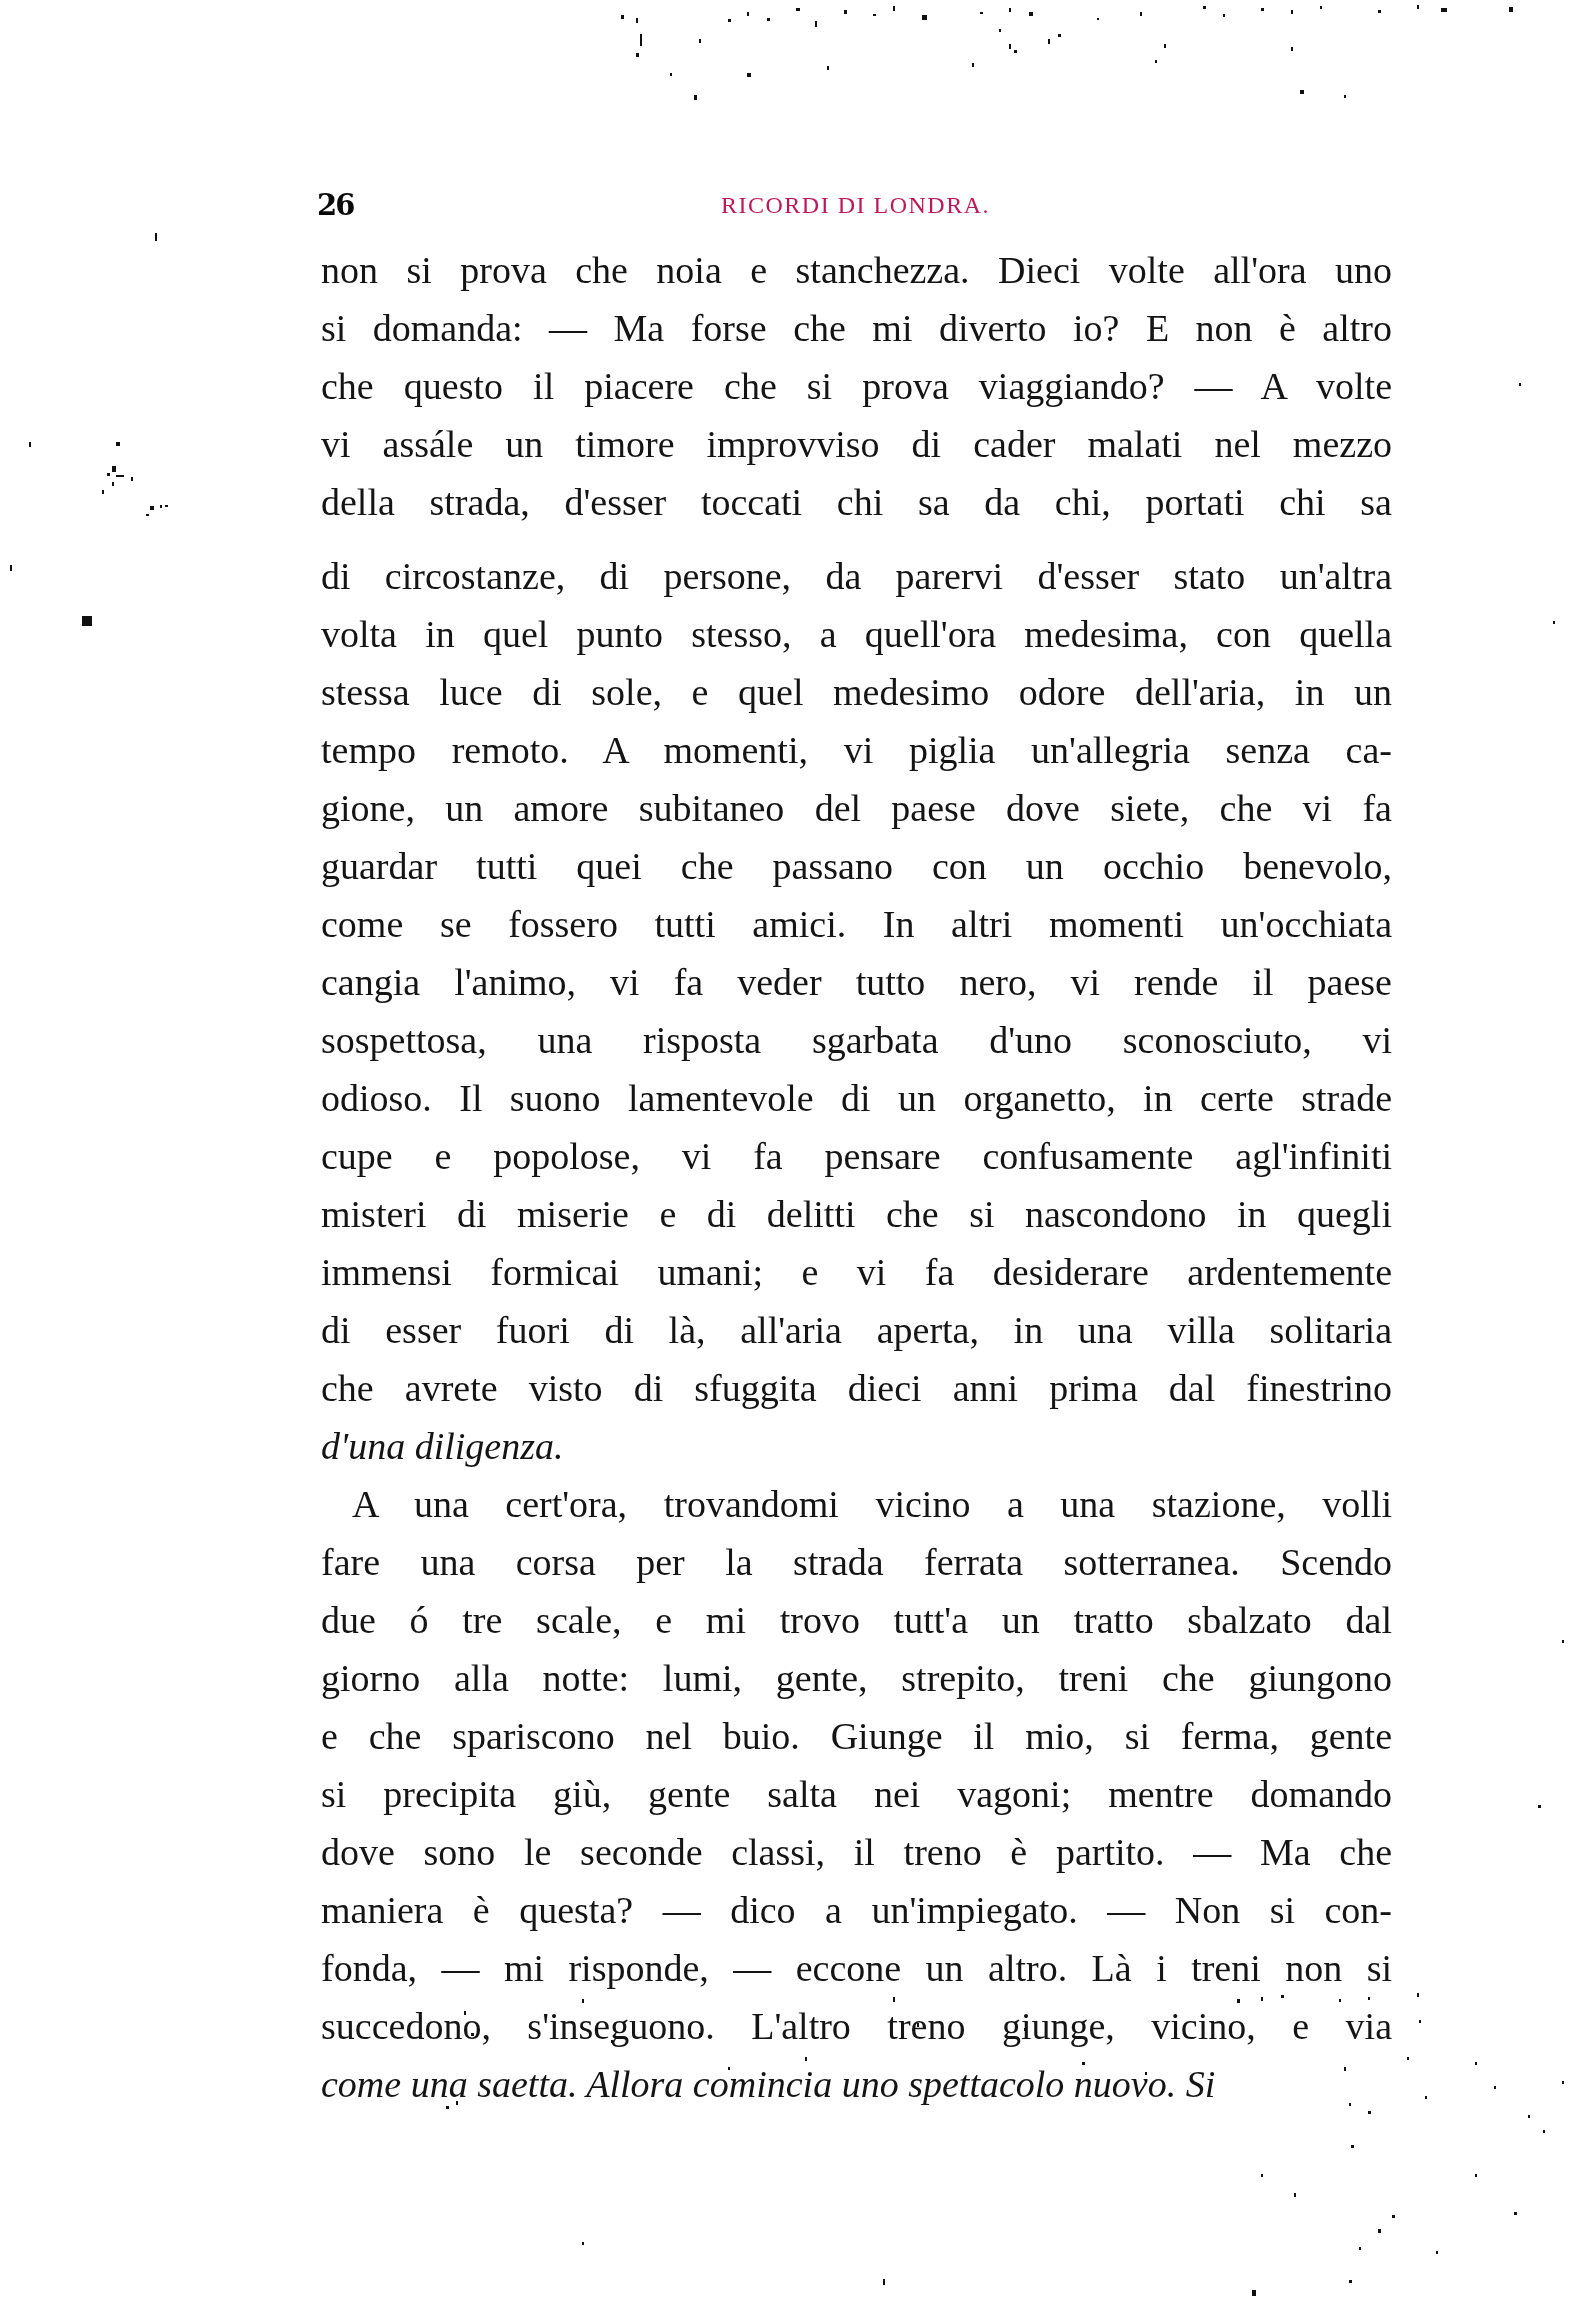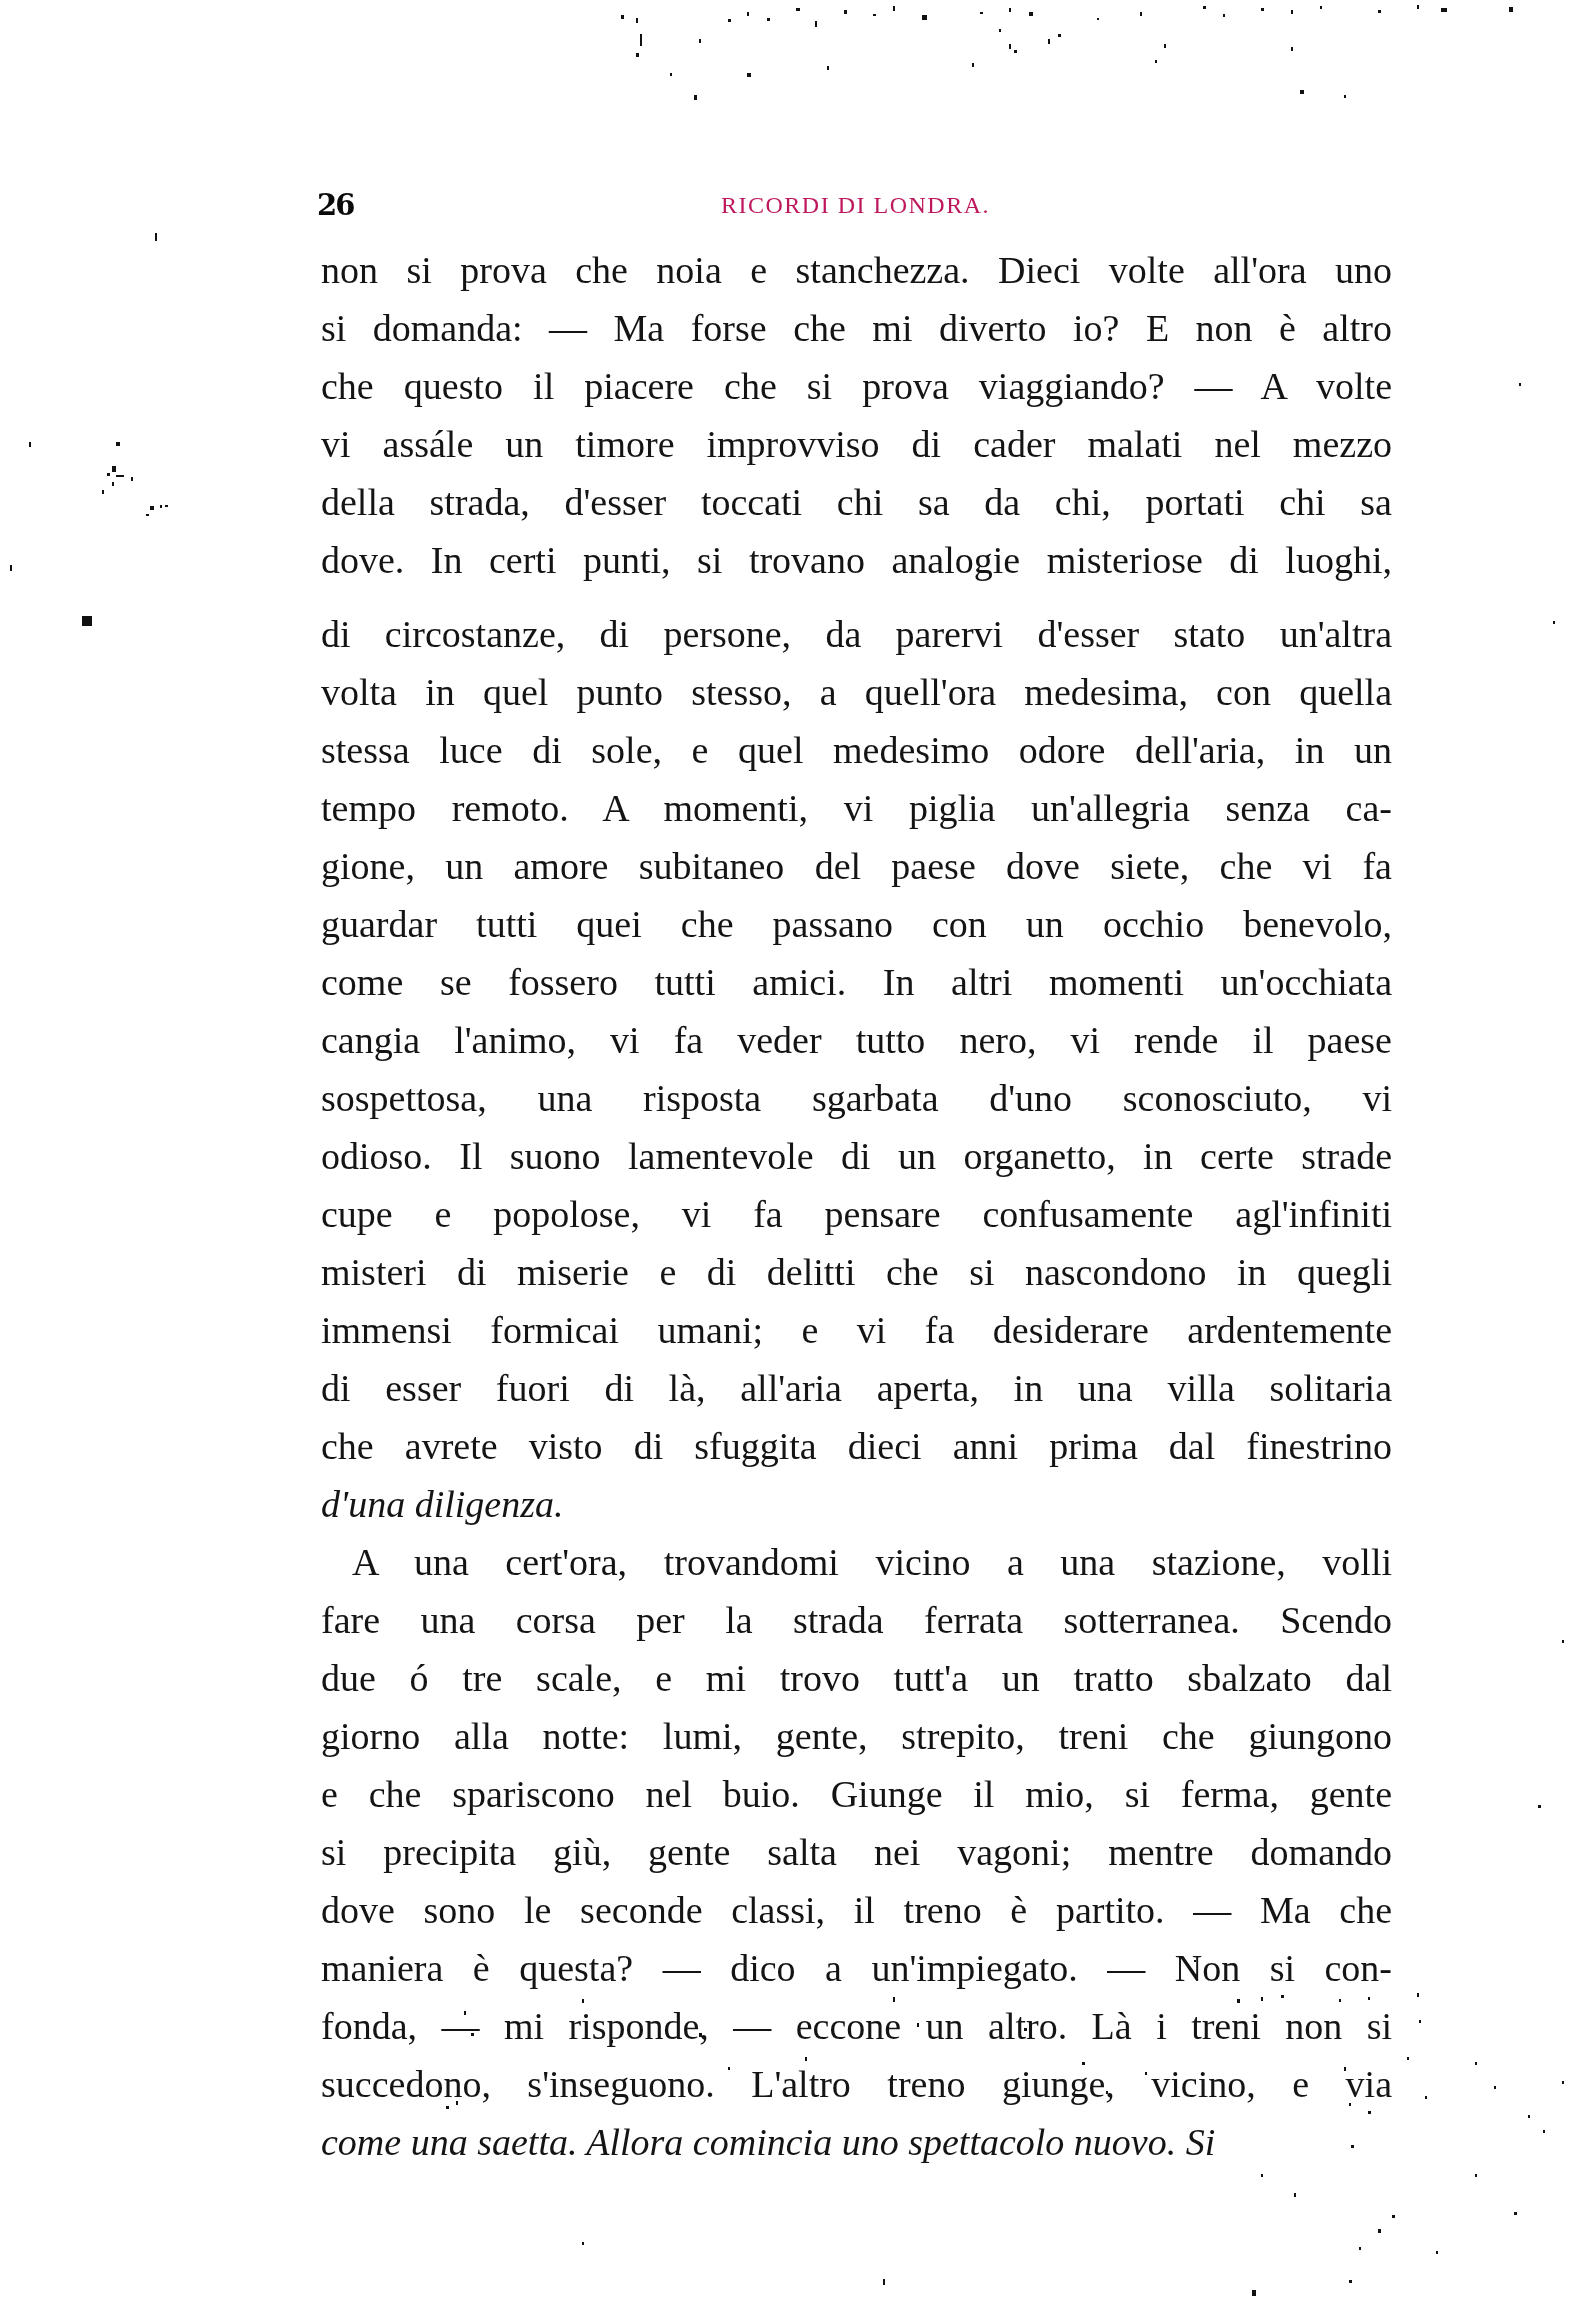--- a/index.html
+++ b/index.html
@@ -89,21 +89,20 @@
     <span class="running-title">RICORDI DI LONDRA.</span>
   </div>
 
   <div class="body-text" id="body-text" style="line-height: 58px;">
       <div>
         <span class="line" style="height: 58px;">non si prova che noia e stanchezza. Dieci volte all'ora uno</span>
         <span class="line" style="height: 58px;">si domanda: — Ma forse che mi diverto io? E non è altro</span>
         <span class="line" style="height: 58px;">che questo il piacere che si prova viaggiando? — A volte</span>
         <span class="line" style="height: 58px;">vi assále un timore improvviso di cader malati nel mezzo</span>
         <span class="line" style="height: 58px;">della strada, d'esser toccati chi sa da chi, portati chi sa</span>
-        <span class="line" style="height: 58px;">dove. In certi punti, si trovano analogie misteriose di luoghi,</span>
         <span class="line" style="height: 58px; margin-top: 16px;">di circostanze, di persone, da parervi d'esser stato un'altra</span>
         <span class="line" style="height: 58px;">volta in quel punto stesso, a quell'ora medesima, con quella</span>
         <span class="line" style="height: 58px;">stessa luce di sole, e quel medesimo odore dell'aria, in un</span>
         <span class="line" style="height: 58px;">tempo remoto. A momenti, vi piglia un'allegria senza ca-</span>
         <span class="line" style="height: 58px;">gione, un amore subitaneo del paese dove siete, che vi fa</span>
         <span class="line" style="height: 58px;">guardar tutti quei che passano con un occhio benevolo,</span>
         <span class="line" style="height: 58px;">come se fossero tutti amici. In altri momenti un'occhiata</span>
         <span class="line" style="height: 58px;">cangia l'animo, vi fa veder tutto nero, vi rende il paese</span>
         <span class="line" style="height: 58px;">sospettosa, una risposta sgarbata d'uno sconosciuto, vi</span>
         <span class="line" style="height: 58px;">odioso. Il suono lamentevole di un organetto, in certe strade</span>

